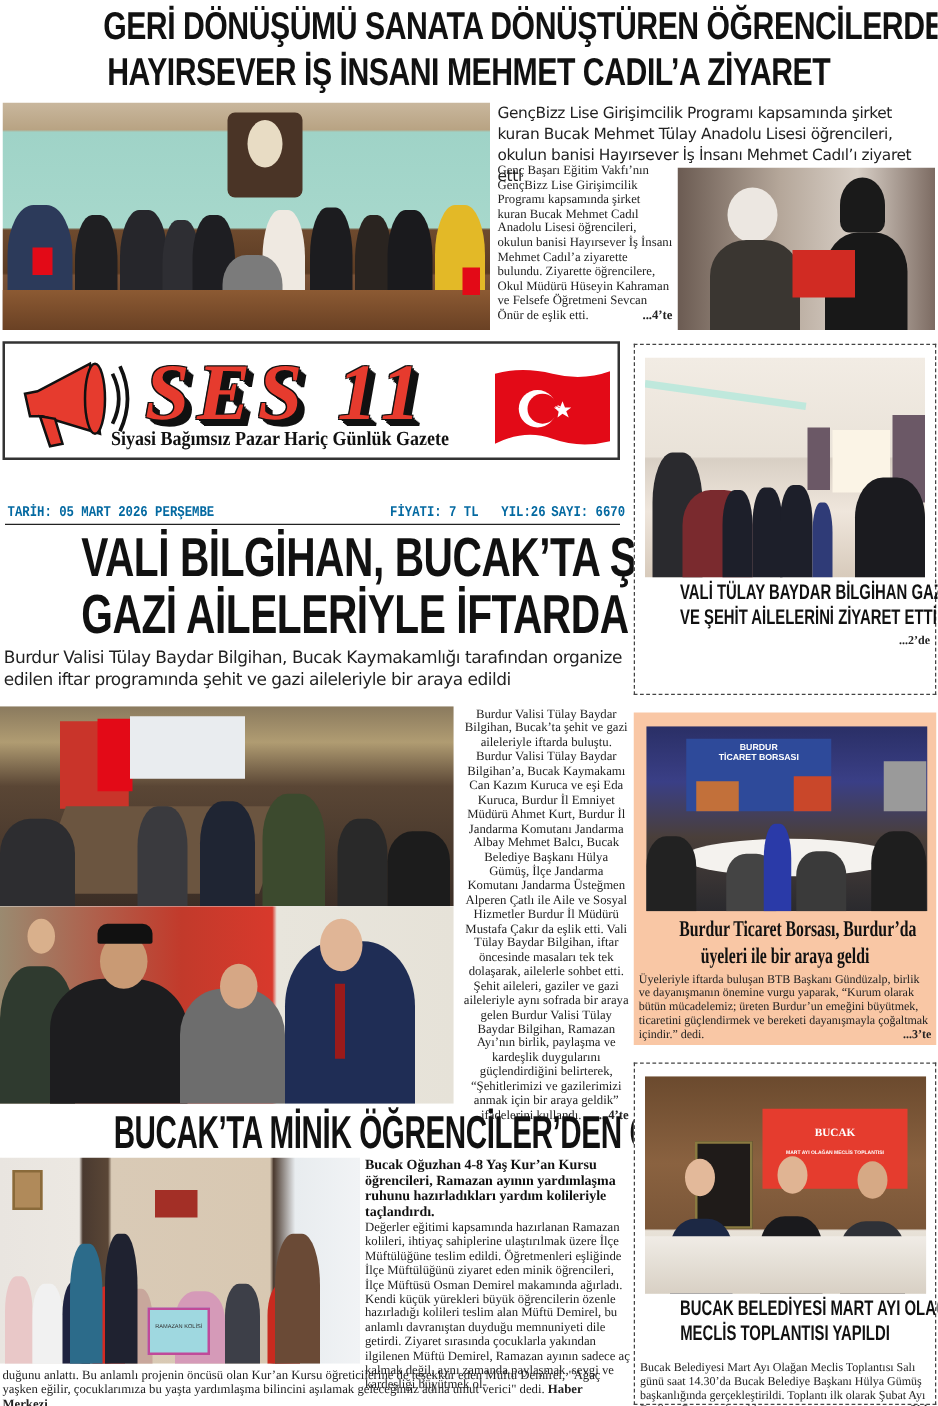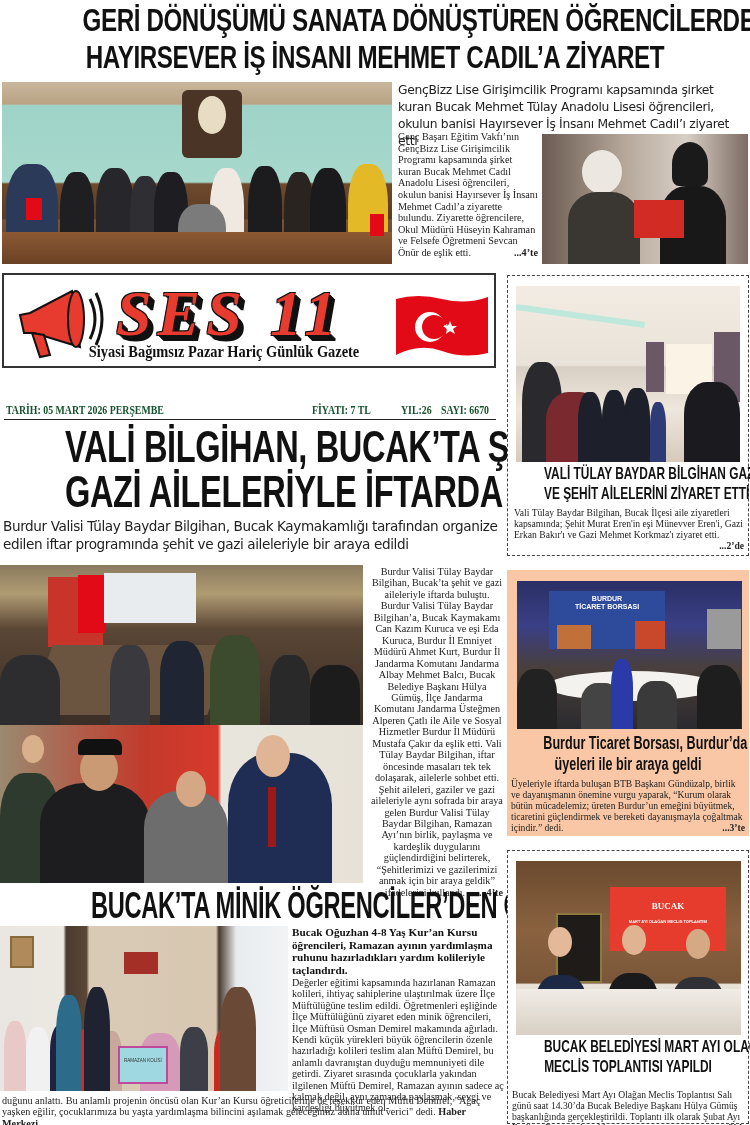--- a/index.html
+++ b/index.html
@@ -33,21 +33,21 @@
   #top-body { left: 398px; top: 131px; width: 140px; font-size: 10.2px; line-height: 11.6px; color:#222; }
   .more { font-weight: bold; float: right; }
 
   
   #masthead { left: 2px; top: 273px; width: 494px; height: 95px; border: 2px solid #333; background:#fff; }
   #logo-text { left: 112px; top: 2px; font-family: "Liberation Serif", serif; font-style: italic; font-weight: bold; font-size: 64px; color: #e63b2e; letter-spacing: 6px;
     text-shadow: 2px 2px 0 #111, 3px 3px 0 #111, 4px 4px 0 #111, 5px 5px 0 #111, 6px 6px 0 #111, -1px -1px 0 #111, 1px -1px 0 #111, -1px 1px 0 #111; }
   #tagline { left: 60px; top: 68px; width: 320px; text-align:center; font-family: "Liberation Serif", serif; font-weight: bold; font-size: 16px; color: #111; transform: scaleX(0.9); }
 
   
-  #infobar { left: 4px; top: 402px; width: 492px; height: 18px; border-bottom: 1.5px solid #222; font-family: Liberation Serif, serif; font-weight: bold; font-size: 12px; color:#14532d; }
+  #infobar { left: 4px; top: 402px; width: 492px; height: 18px; border-bottom: 1.5px solid #222; font-family: Liberation Mono, monospace; font-weight: bold; font-size: 12px; color:#0369a1; }
   #infobar span { position: absolute; top: 1px; transform: scaleX(0.82); transform-origin: left top; white-space: nowrap; }
 
   
   #main-head { left: 0; top: 424px; width: 500px; }
   #main-head .line { display:block; font-size: 44px; line-height: 45px; transform: scaleX(0.74); }
   #main-deck { left: 3px; top: 517px; width: 498px; font-family: "DejaVu Sans", sans-serif; font-size: 13.6px; line-height: 18px; color: #222; letter-spacing: -0.4px; }
 
   #iftar-body { left: 371px; top: 566px; width: 132px; font-size: 10.2px; line-height: 11.45px; color:#222;text-align:center; }
 
   
@@ -231,21 +231,20 @@
       <div class="person" style="left:108px; width:26px; height:74px; background:#1d1f2a;"></div>
       <div class="person" style="left:134px; width:16px; height:60px; background:#2f3b77;"></div>
       <div class="person" style="left:168px; width:56px; height:80px; background:#1b1b1f;"></div>
     </div>
   </div>
   <div class="box-head" style="top:188px; font-size:17px; line-height:20px;">
     <span class="line">VALİ TÜLAY BAYDAR BİLGİHAN GAZİ</span>
     <span class="line">VE ŞEHİT AİLELERİNİ ZİYARET ETTİ</span>
   </div>
   <div class="box-body" style="left:6px; top:231px; width:230px;">
-    <span>Vali Tülay Baydar Bilgihan, Bucak İlçesi aile ziyaretleri kapsamında; Şehit Murat Eren'in eşi Münevver Eren'i, Gazi Erkan Bakır'ı ve Gazi Mehmet Korkmaz'ı ziyaret etti.</span>
     <span class="more">...2’de</span>
   </div>
 </div>
 
 <div id="box2" class="dash-box">
   <div class="photo" style="left:10px; top:11px; width:225px; height:148px;">
     <div class="scene" style="background: linear-gradient(180deg,#2a2f66 0%,#3a3f86 30%,#4a3f3a 60%,#2a2a2e 100%);"></div>
     <div style="position:absolute; left:32px; top:10px; width:116px; height:58px; background:#2e4a9a;"></div>
     <div style="position:absolute; left:40px; top:44px; width:34px; height:24px; background:#c2703a;"></div>
     <div style="position:absolute; left:118px; top:40px; width:30px; height:28px; background:#c9472a;"></div>
@@ -254,21 +253,21 @@
     <div style="position:absolute; left:190px; top:28px; width:34px; height:40px; background:#9a9a9a;"></div>
     <div style="position:absolute; left:30px; top:90px; width:170px; height:30px; background:#f4f2ee; border-radius:50%;"></div>
     <div class="people" style="height:70%;">
       <div class="person" style="left:0; width:40px; height:60px; background:#222;"></div>
       <div class="person" style="left:64px; width:40px; height:46px; background:#444;"></div>
       <div class="person" style="left:120px; width:40px; height:48px; background:#3a3a3a;"></div>
       <div class="person" style="left:180px; width:44px; height:64px; background:#1e1e1e;"></div>
       <div class="person" style="left:94px; width:22px; height:70px; background:#2a3aa8;"></div>
     </div>
   </div>
-  <div class="box-head" style="top:163px; font-size:18px; line-height:21px;">
+  <div class="box-head" style="top:163px; font-size:18px; line-height:21px;font-family:Liberation Serif, serif;">
     <span class="line">Burdur Ticaret Borsası, Burdur’da</span>
     <span class="line">üyeleri ile bir araya geldi</span>
   </div>
   <div class="box-body" style="left:4px; top:208px; width:234px;">
     <span>Üyeleriyle iftarda buluşan BTB Başkanı Gündüzalp, birlik ve dayanışmanın önemine vurgu yaparak, “Kurum olarak bütün mücadelemiz; üreten Burdur’un emeğini büyütmek, ticaretini güçlendirmek ve bereketi dayanışmayla çoğaltmak içindir.” dedi.</span>
     <span class="more">...3’te</span>
   </div>
 </div>
 
 <div id="box3" class="dash-box">

